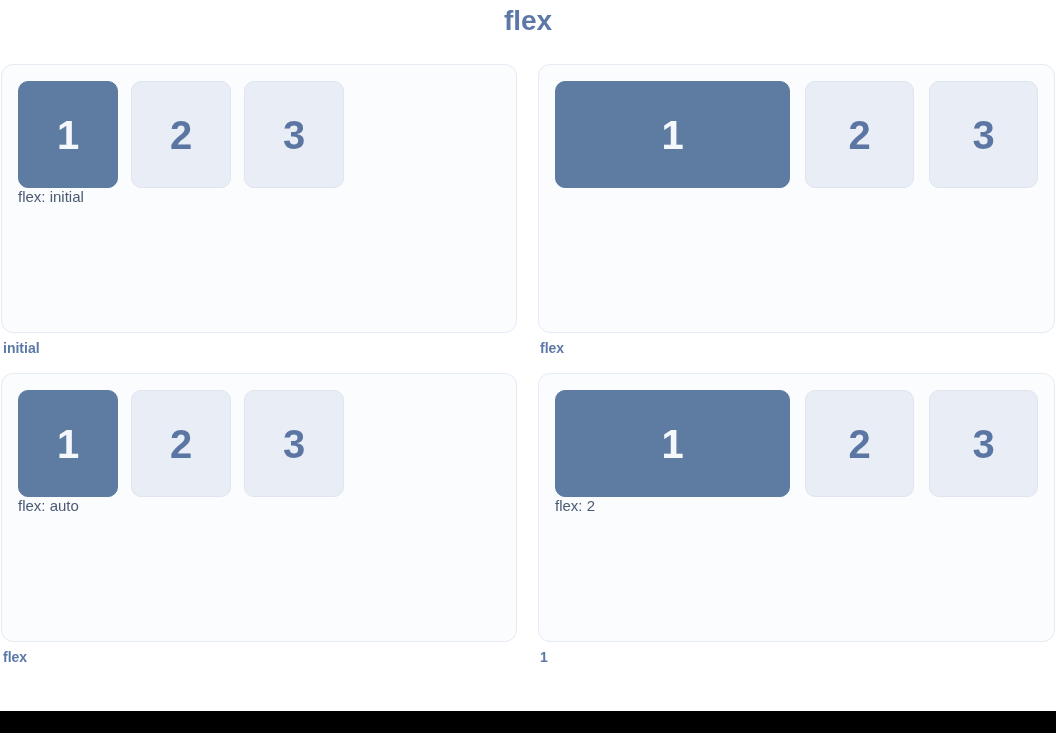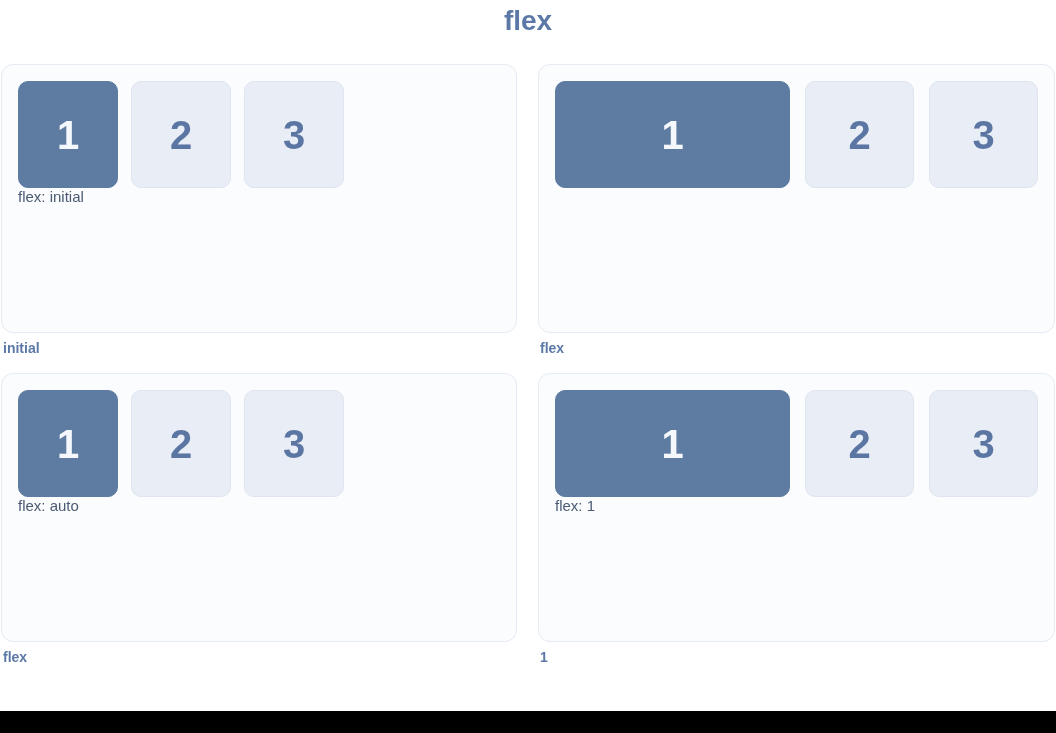--- a/index.html
+++ b/index.html
@@ -141,21 +141,21 @@
       <div class="panel-caption">flex</div>
     </section>
 
     <section class="cell cell-grow">
       <div class="panel">
         <div class="flex-row">
           <div class="flex-item first">1</div>
           <div class="flex-item">2</div>
           <div class="flex-item">3</div>
         </div>
-        <div class="panel-label">flex: 1</div>
+        <div class="panel-label">flex: 2</div>
       </div>
       <div class="panel-caption">1</div>
     </section>
 
   </div>
 
   <div class="bottom-bar"></div>
 </div>
 
 </body></html>

